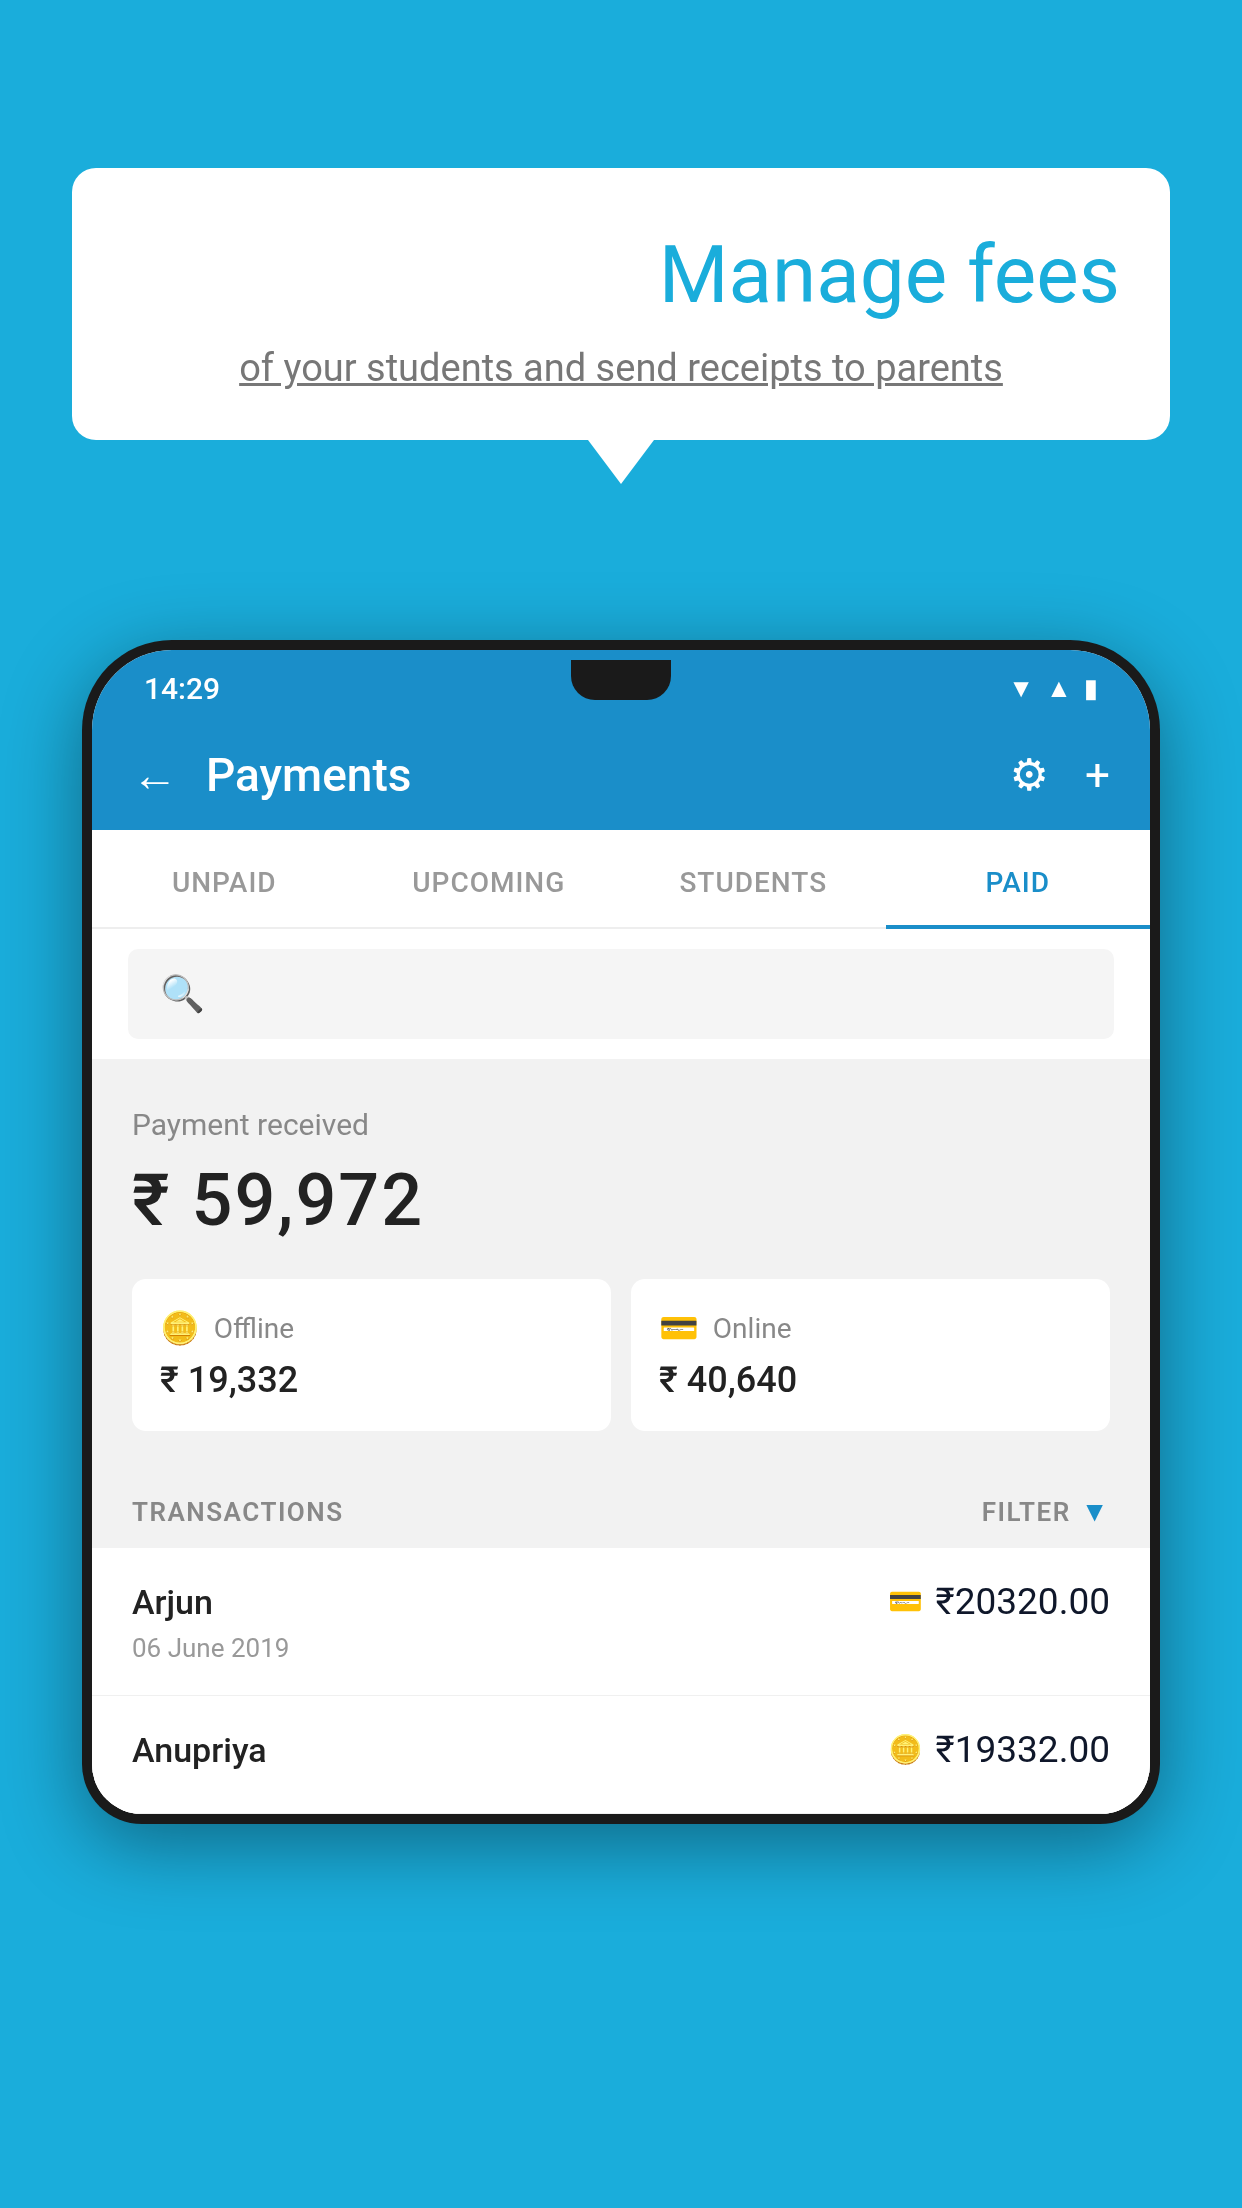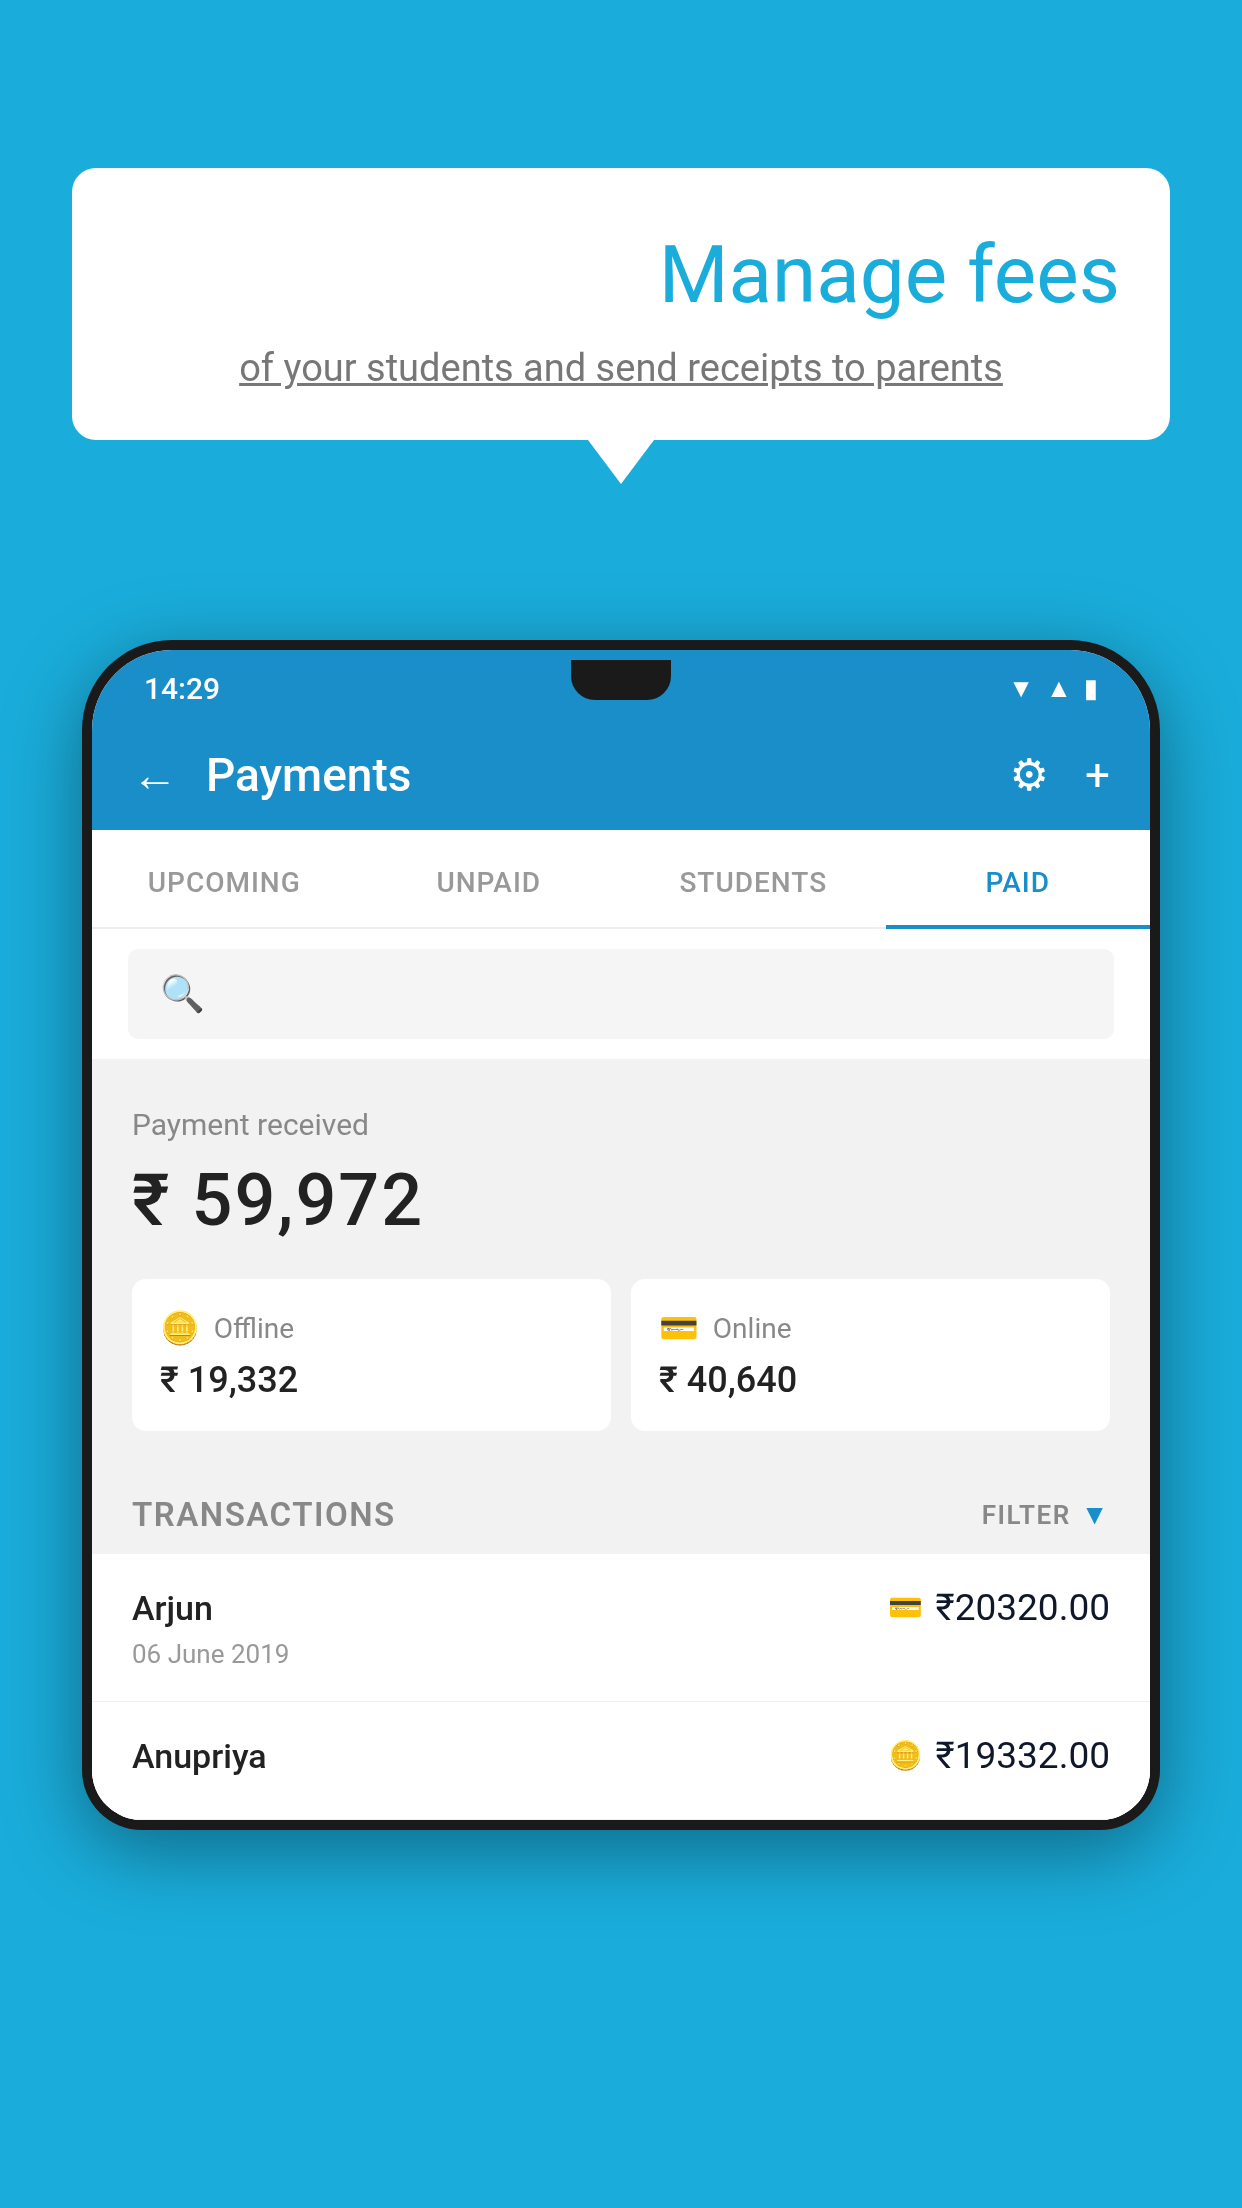--- a/index.html
+++ b/index.html
@@ -277,21 +277,21 @@
     .transactions-header {
       display: flex;
       align-items: center;
       justify-content: space-between;
       padding: 28px 40px 20px;
       background: #f2f2f2;
     }
 
     .transactions-label {
       color: #888;
-      font-size: 33px;
+      font-size: 26px;
       font-weight: 600;
       letter-spacing: 1.5px;
       text-transform: uppercase;
     }
 
     .filter-btn {
       display: flex;
       align-items: center;
       gap: 10px;
       color: #888;
@@ -390,24 +390,24 @@
         <span class="app-bar-back">←</span>
         <span class="app-bar-title">Payments</span>
         <div class="app-bar-icons">
           <span class="app-bar-icon">⚙</span>
           <span class="app-bar-icon">+</span>
         </div>
       </div>
 
       <div class="tabs-bar">
         <div class="tab-item">
+          <span>UNPAID</span>
+        </div>
+        <div class="tab-item">
           <span>UPCOMING</span>
-        </div>
-        <div class="tab-item">
-          <span>UNPAID</span>
         </div>
         <div class="tab-item">
           <span>STUDENTS</span>
         </div>
         <div class="tab-item active">
           <span>PAID</span>
         </div>
       </div>
 
       <div class="content-area">

